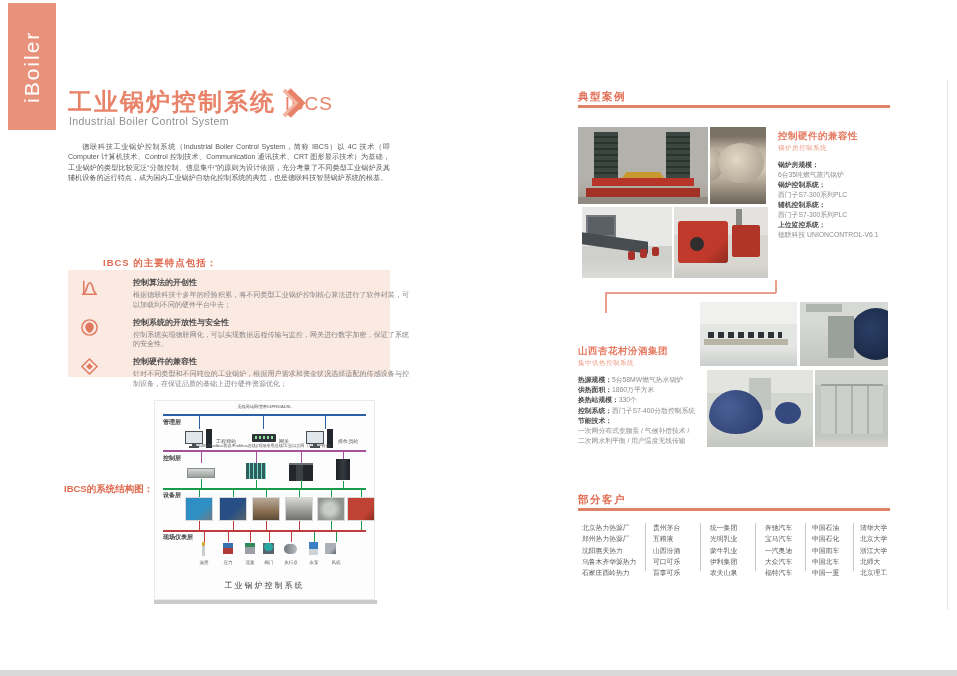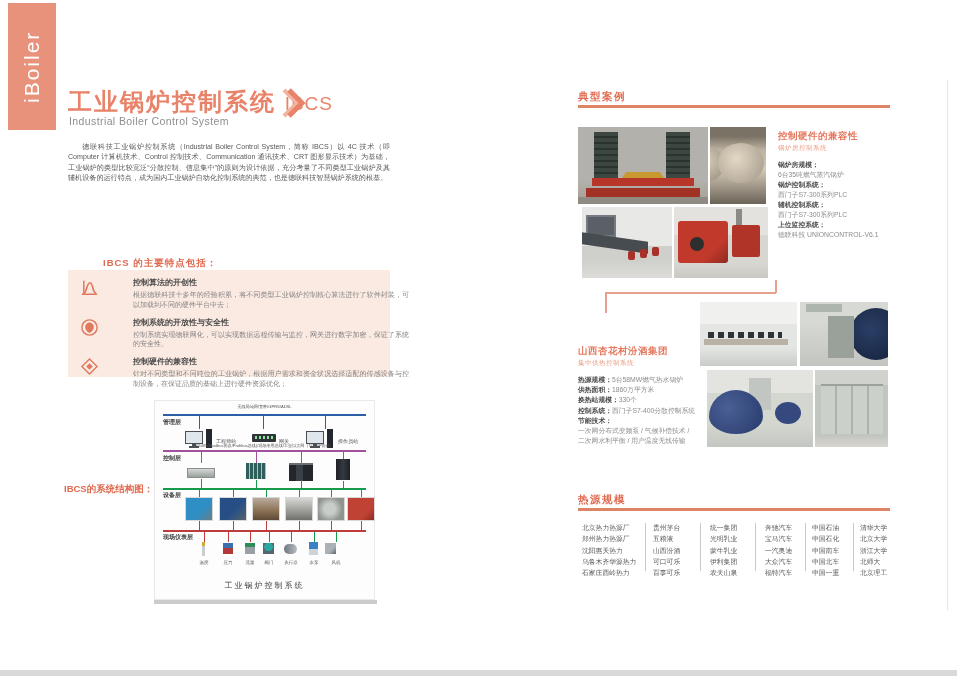--- a/index.html
+++ b/index.html
@@ -368,21 +368,21 @@
     <div class="ph ph-blue" style="left:7px;top:68px;width:106px;height:77px">
       <i class="cab"></i>
         <i class="cyl"></i>
         <i class="cyl2"></i>
     </div>
     <div class="ph ph-cab" style="left:115px;top:68px;width:73px;height:77px">
       <i class="row"></i>
     </div>
   </div>
 
-  <div class="sec-title" style="left:578px;top:493px">热源规模</div>
+  <div class="sec-title" style="left:578px;top:493px">部分客户</div>
   <div class="sec-rule" style="left:578px;top:508px"></div>
 
   <div class="cust-col" style="left:582px">
     <span>北京热力热源厂</span>
     <span>郑州热力热源厂</span>
     <span>沈阳惠天热力</span>
     <span>乌鲁木齐华源热力</span>
     <span>石家庄西岭热力</span>
   </div>
   <div class="cust-div" style="left:645px"></div>

